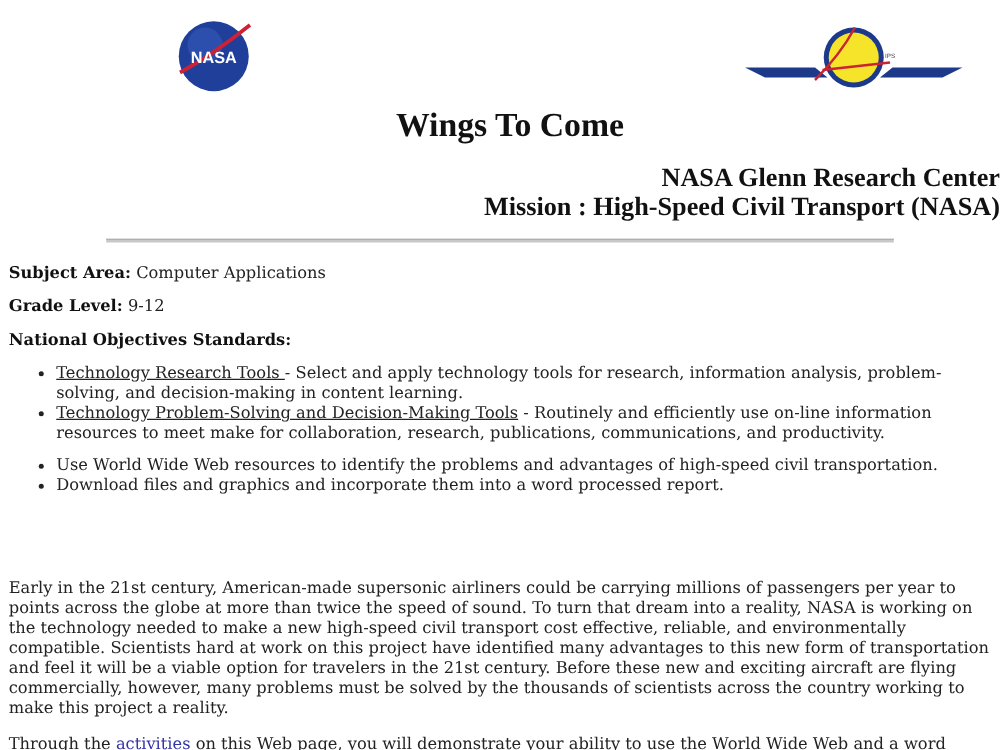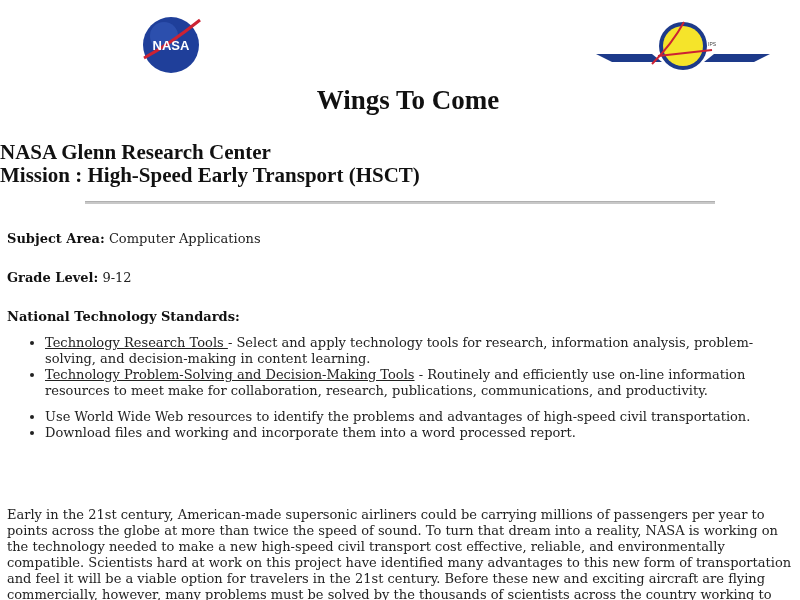--- a/index.html
+++ b/index.html
@@ -10,29 +10,29 @@
   .logos { position: relative; height: 80px; }
   .nasa-logo { position: absolute; left: 140px; top: 14px; width: 62px; height: 62px; }
   .aero-logo { position: absolute; left: 592px; top: 14px; width: 182px; height: 60px; }
   h1 {
     font-family: "Liberation Serif", serif; font-weight: bold; font-size: 27px;
     text-align: center; margin: 4px 0 0 16px; color: #111;
     line-height: 32px;
   }
   h2 {
     font-family: "Liberation Serif", serif; font-weight: bold; font-size: 21px;
-    text-align: left; margin: 25px 0 0 0; color: #111; line-height: 23px;
+    text-align: right; margin: 15px 0 0 0; color: #111; line-height: 23px;
   }
   hr.rule {
     width: 630px; margin: 14px auto 0 auto; border: none; height: 2px;
     background: #c8c8c8; border-top: 1px solid #b0b0b0;
   }
   .content { padding: 0 7px; }
   p { margin: 0; line-height: 16px; }
-  .field { margin-top: 23px; }
+  .field { margin-top: 11px; }
   .field b { font-weight: bold; color: #111; }
   ul { margin: 10px 0 0 0; padding-left: 38px; }
   ul li { line-height: 16px; }
   .std-link { color: #222; }
   .body-link { color: #3333aa; text-decoration: underline; }
   .intro { margin-top: 66px; line-height: 16px; }
   .through { margin-top: 13px; }
 </style>
 </head>
 <body>
@@ -51,45 +51,45 @@
     <circle cx="91" cy="32" r="20" fill="#f5e42a"></circle>
     <path d="M60 50 Q80 30 92 8" stroke="#cc2233" stroke-width="2" fill="none"></path>
     <path d="M66 42 L120 36" stroke="#cc2233" stroke-width="2" fill="none"></path>
     <text x="116" y="32" font-family="Liberation Sans, sans-serif" font-size="5" fill="#444">IPS</text>
   </svg>
 </div>
 
 <h1>Wings To Come</h1>
 <h2>
   <span>NASA Glenn Research Center</span><br>
-  <span>Mission : High-Speed Early Transport (HSCT)</span>
+  <span>Mission : High-Speed Civil Transport (NASA)</span>
 </h2>
 <hr class="rule">
 
 <div class="content">
-  <p class="field" style="margin-top:27px">
+  <p class="field" style="margin-top:17px">
     <b>Subject Area:</b>
     <span>Computer Applications</span>
   </p>
   <p class="field">
     <b>Grade Level:</b>
     <span>9-12</span>
   </p>
   <p class="field">
-    <b>National Technology Standards:</b>
+    <b>National Objectives Standards:</b>
   </p>
   <ul>
     <li>
       <a class="std-link" href="#">Technology Research Tools </a><span> - Select and apply technology tools for research, information analysis, problem-solving, and decision-making in content learning.</span>
     </li>
     <li>
       <a class="std-link" href="#">Technology Problem-Solving and Decision-Making Tools</a><span> - Routinely and efficiently use on-line information resources to meet make for collaboration, research, publications, communications, and productivity.</span>
     </li>
   </ul>
   <ul>
     <li>Use World Wide Web resources to identify the problems and advantages of high-speed civil transportation.</li>
-    <li>Download files and working and incorporate them into a word processed report.</li>
+    <li>Download files and graphics and incorporate them into a word processed report.</li>
   </ul>
   <p class="intro">Early in the 21st century, American-made supersonic airliners could be carrying millions of passengers per year to points across the globe at more than twice the speed of sound. To turn that dream into a reality, NASA is working on the technology needed to make a new high-speed civil transport cost effective, reliable, and environmentally compatible. Scientists hard at work on this project have identified many advantages to this new form of transportation and feel it will be a viable option for travelers in the 21st century. Before these new and exciting aircraft are flying commercially, however, many problems must be solved by the thousands of scientists across the country working to make this project a reality.</p>
   <p class="through">
     <span>Through the </span><a class="body-link" href="#">activities</a><span> on this Web page, you will demonstrate your ability to use the World Wide Web and a word processor</span>
   </p>
 </div>
 
 </body></html>

